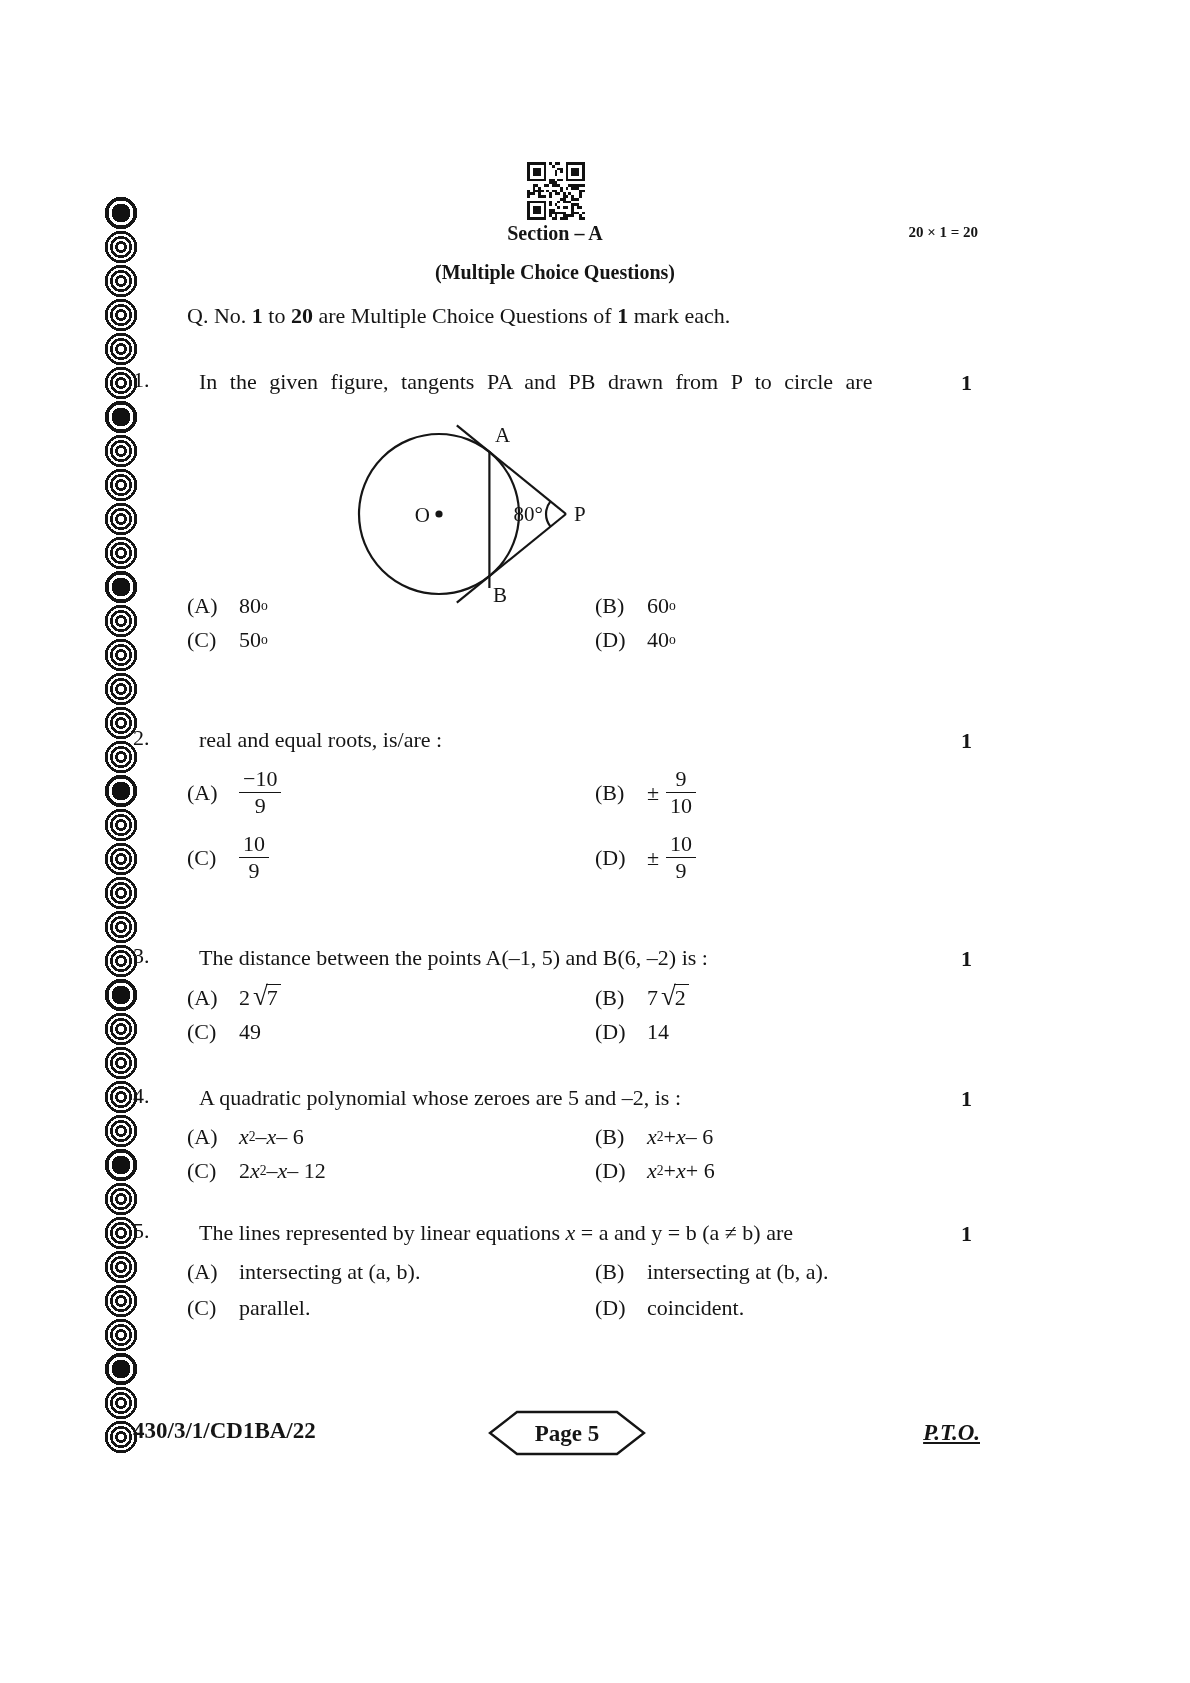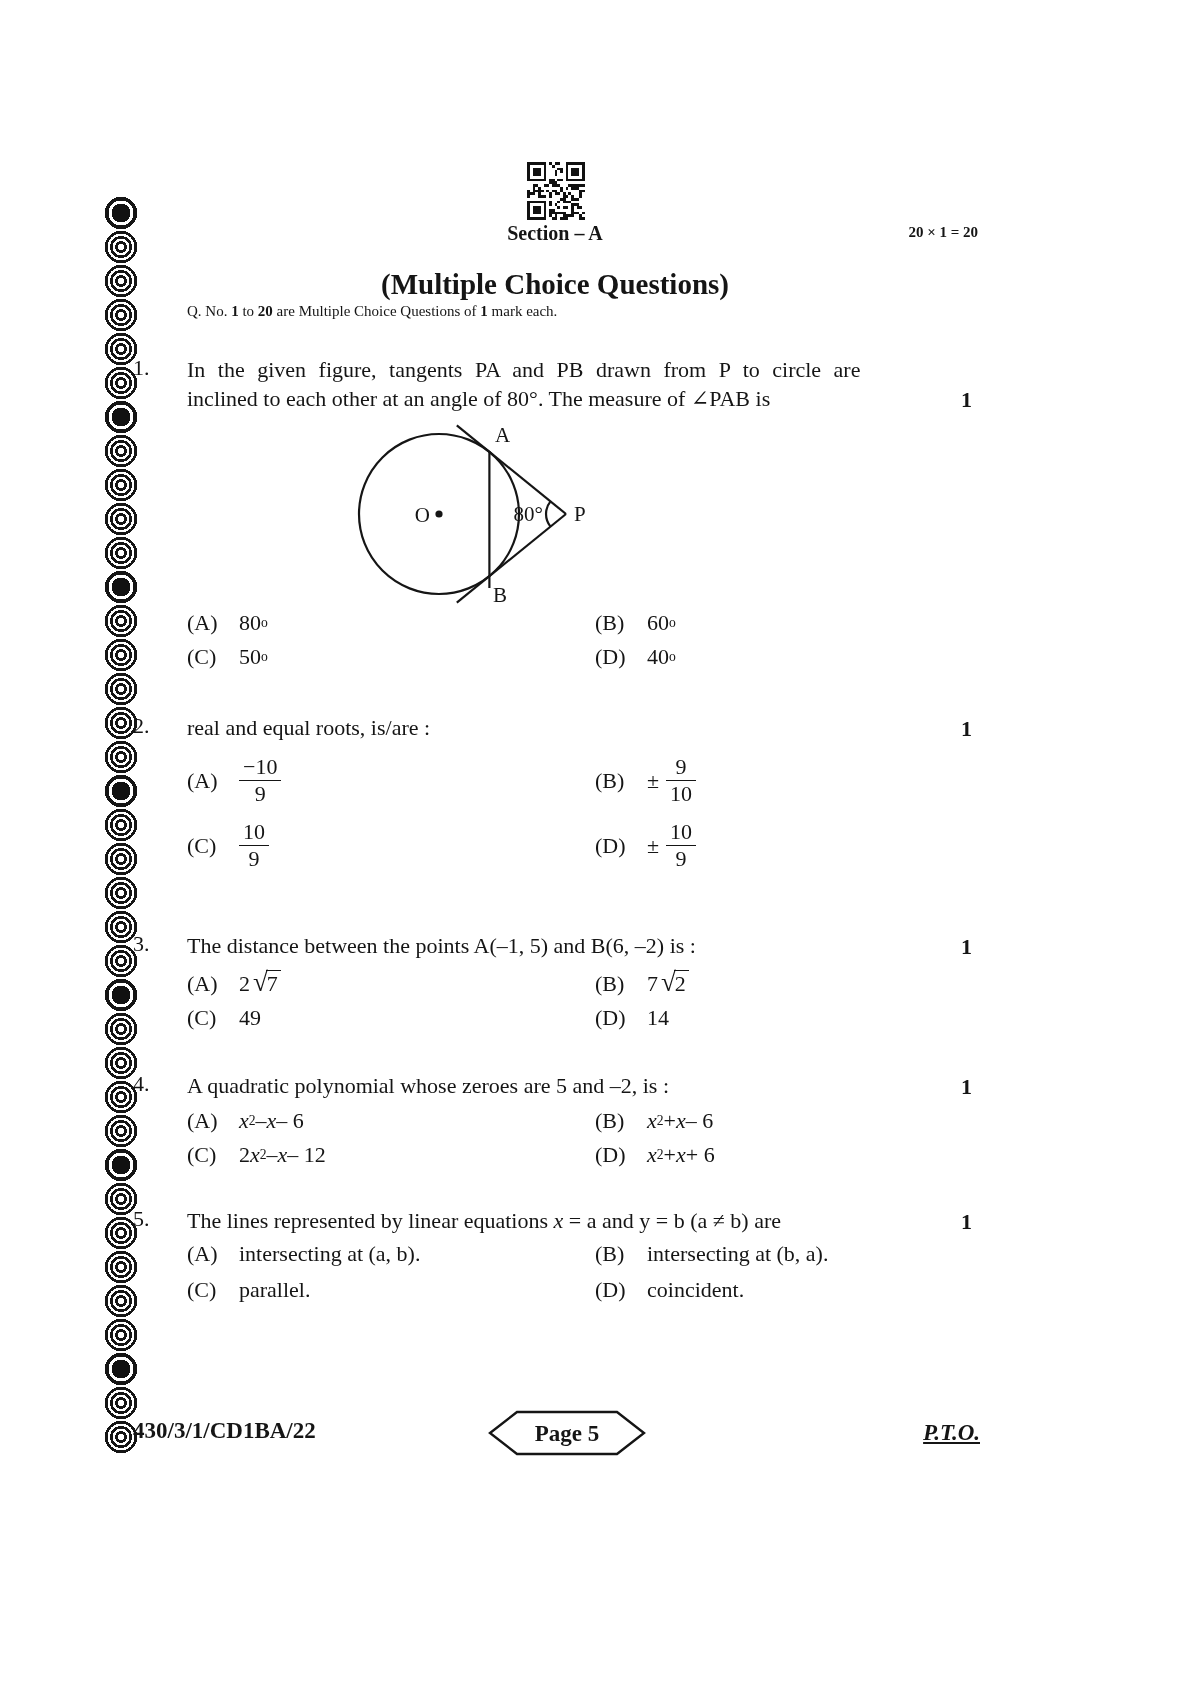--- a/index.html
+++ b/index.html
@@ -17,30 +17,30 @@
       #ffffff 11px 13.5px,#151515 13.5px 16.2px,transparent 16.2px);
   }
   .ring.filled{
     background:radial-gradient(closest-side,
       #111111 0 9.5px,#ffffff 9.5px 12.5px,#151515 12.5px 16.2px,transparent 16.2px);
   }
   
   #qr{position:absolute;left:527px;top:162px;width:58px;height:58px;}
   .hdr-center{position:absolute;left:185px;width:740px;text-align:center;font-weight:bold;}
   #section-title{top:222px;font-size:20px;}
-  #subtitle{top:268px;font-size:29px;}
+  #subtitle{top:261px;font-size:20px;}
   #marks-formula{position:absolute;top:224px;right:212px;font-weight:bold;font-size:15px;}
-  #intro{position:absolute;left:187px;top:303px;font-size:15px;}
+  #intro{position:absolute;left:187px;top:303px;font-size:22px;}
   
   #questions{position:absolute;left:187px;top:0;width:785px;}
   .question{position:absolute;left:0;width:785px;}
   .q1{top:355px}.q2{top:713px}.q3{top:931px}.q4{top:1071px}.q5{top:1206px}
   .qhead{position:relative;}
   .qnum{position:absolute;left:-54px;top:0;font-size:22px;}
-  .qtext{margin:0;font-size:22px;}
+  .qtext{margin:12px;font-size:22px;}
   .qline{line-height:29px;white-space:nowrap;}
   .qmarks{position:absolute;right:0;bottom:0;font-weight:bold;font-size:22px;}
   sup{font-size:62%;line-height:0;}
   i{font-style:italic;}
   
   .opts{margin-top:2px;}
   .orow{display:flex;margin-top:8px;align-items:flex-start;}
   .q1 .opts{margin-top:197px;}
   .q2 .orow{margin-top:12px;}
   .q3 .orow:first-child{margin-top:10px;}
@@ -242,21 +242,20 @@
 <div id="marks-formula">20 × 1 = 20</div>
 <div id="subtitle" class="hdr-center">(Multiple Choice Questions)</div>
 <div id="intro">Q. No. <b>1</b> to <b>20</b> are Multiple Choice Questions of <b>1</b> mark each.</div>
 
 <div id="questions">
     <section class="question q1">
       <div class="qhead">
         <span class="qnum">1.</span>
         <div class="qtext">
           <div class="qline" style="word-spacing: 7px;">In the given figure, tangents PA and PB drawn from P to circle are</div>
-          <div class="qline">inclined to each other at an angle of 80°. The measure of ∠PAB is</div>
         </div>
         <span class="qmarks">1</span>
       </div>
       <div class="opts">
         <div class="orow">
           <div class="ocell">
             <span class="olabel">(A)</span>
             <span class="oval">80<sup>o</sup></span>
           </div>
           <div class="ocell">

